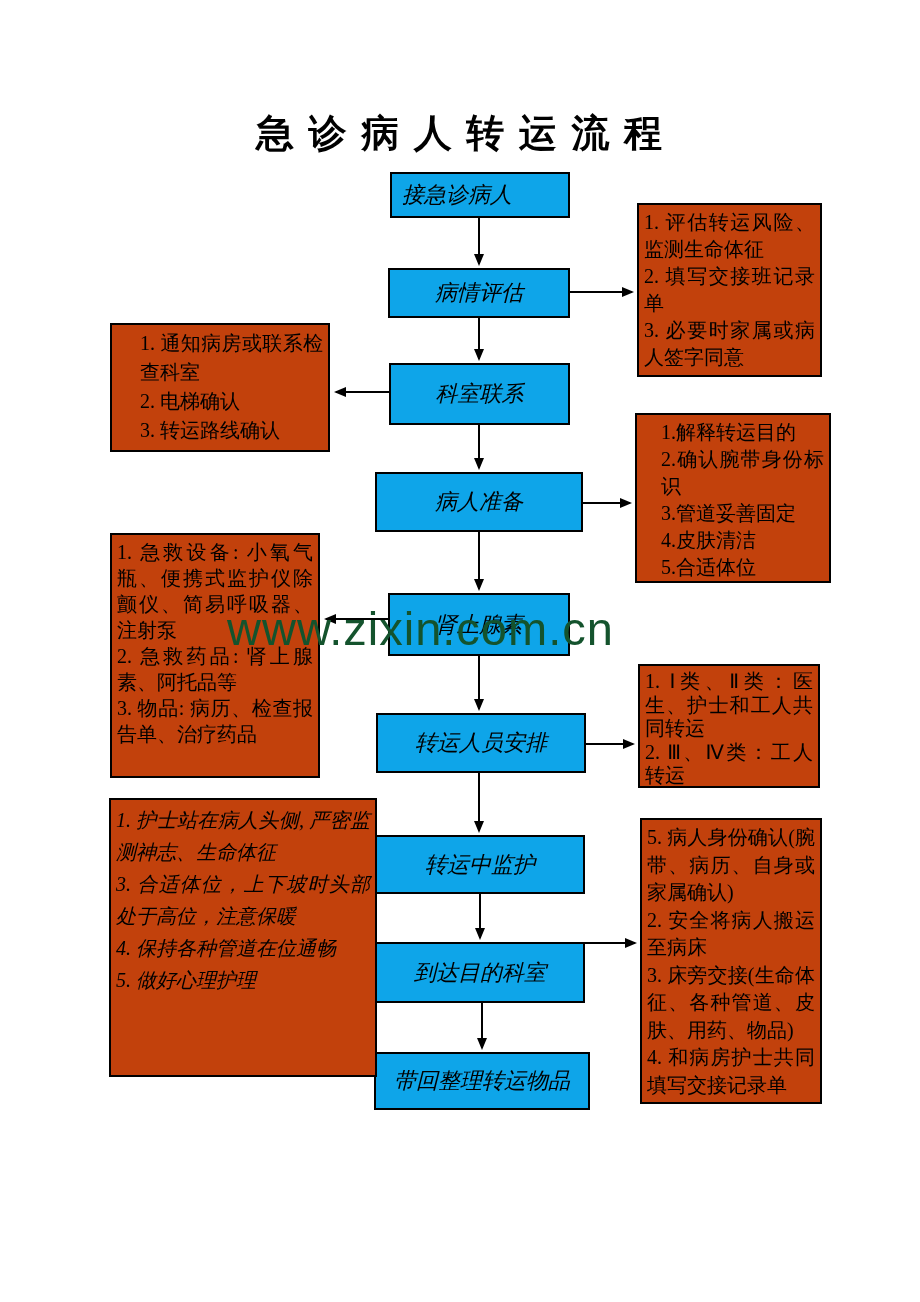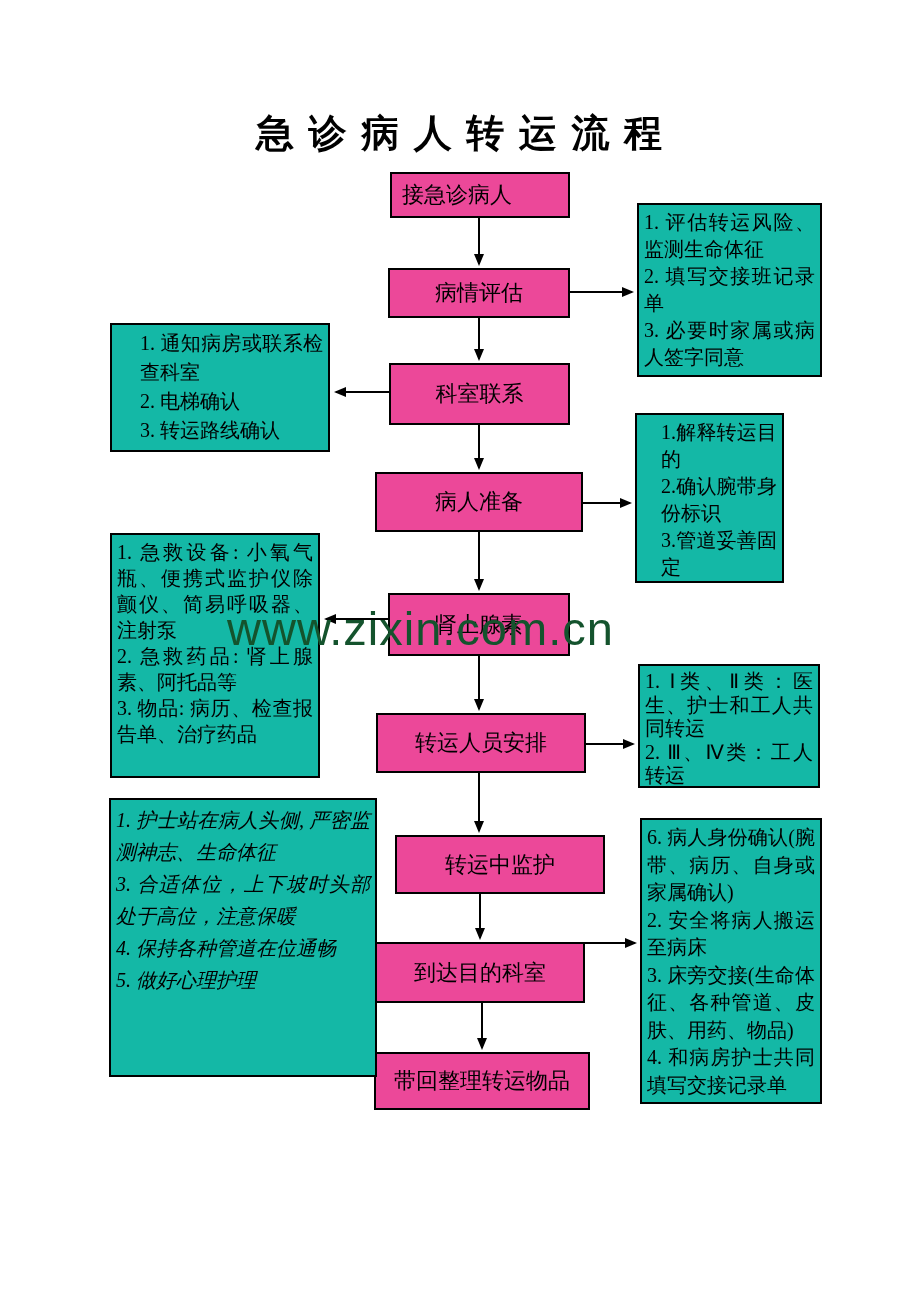--- a/index.html
+++ b/index.html
@@ -8,44 +8,44 @@
     position:relative; width:920px; height:1302px; background:#ffffff;
     font-family:"Liberation Serif", serif; color:#000; overflow:hidden;
   }
   .title {
     position:absolute; top:108px; left:0; width:920px; text-align:center;
     font-family:"Liberation Sans", sans-serif; font-weight:bold;
     font-size:38px; letter-spacing:2px; z-index:2;
   }
   svg.connectors { position:absolute; left:0; top:0; z-index:1; }
   .node {
-    position:absolute; border:2px solid #000; background:#ec4899; z-index:2;
+    position:absolute; border:2px solid #000; background:#0ea5e9; z-index:2;
     display:flex; align-items:center; justify-content:center;
-    font-size:22px; white-space:nowrap;
+    font-size:22px; white-space:nowrap;font-style:italic;
   }
   .n1 { left:390px; top:172px; width:180px; height:46px; justify-content:flex-start; padding-left:10px; }
   .n2 { left:388px; top:268px; width:182px; height:50px; }
   .n3 { left:389px; top:363px; width:181px; height:62px; }
   .n4 { left:375px; top:472px; width:208px; height:60px; }
   .n5 { left:388px; top:593px; width:182px; height:63px; }
   .n6 { left:376px; top:713px; width:210px; height:60px; }
-  .n7 { left:375px; top:835px; width:210px; height:59px;margin-left:20px; }
+  .n7 { left:375px; top:835px; width:210px; height:59px; }
   .n8 { left:375px; top:942px; width:210px; height:61px;text-align:right; }
   .n9 { left:374px; top:1052px; width:216px; height:58px; }
   .note {
-    position:absolute; border:2px solid #000; background:#14b8a6; z-index:2;
+    position:absolute; border:2px solid #000; background:#c2410c; z-index:2;
     font-size:20px; padding:4px 5px; text-align:justify;
     word-break:normal; overflow:hidden;
   }
   .note .it { display:block; }
   .l1 { left:110px; top:323px; width:220px; height:129px; line-height:29px;padding-left:28px; }
   .l2 { left:110px; top:533px; width:210px; height:245px; line-height:26px; }
   .l3 { left:109px; top:798px; width:268px; height:279px; line-height:32px;font-style:italic; }
   .r1 { left:637px; top:203px; width:185px; height:174px; line-height:27px; }
-  .r2 { left:635px; top:413px; width:149px; height:170px; line-height:27px;padding-left:24px; }
+  .r2 { left:635px; top:413px; width:196px; height:170px; line-height:27px;padding-left:24px; }
   .r3 { left:638px; top:664px; width:182px; height:124px; line-height:23.5px; }
   .r4 { left:640px; top:818px; width:182px; height:286px; line-height:27.5px; }
   .watermark {
     position:absolute; left:227px; top:601px; z-index:10;
     font-family:"Liberation Sans", sans-serif; font-size:47px;
     color:#14532d; letter-spacing:1px; pointer-events:none; white-space:nowrap;
   }
 </style>
 </head>
 <body>
@@ -116,21 +116,21 @@
       <div class="it">1. Ⅰ类、Ⅱ类：医生、护士和工人共同转运</div>
       <div class="it">2. Ⅲ、Ⅳ类：工人转运</div>
     </div>
   <div class="note l3">
       <div class="it">1. 护士站在病人头侧, 严密监测神志、生命体征</div>
       <div class="it">3. 合适体位，上下坡时头部处于高位，注意保暖</div>
       <div class="it">4. 保持各种管道在位通畅</div>
       <div class="it">5. 做好心理护理</div>
     </div>
   <div class="note r4">
-      <div class="it">6. 病人身份确认(腕带、病历、自身或家属确认)</div>
+      <div class="it">5. 病人身份确认(腕带、病历、自身或家属确认)</div>
       <div class="it">2. 安全将病人搬运至病床</div>
       <div class="it">3. 床旁交接(生命体征、各种管道、皮肤、用药、物品)</div>
       <div class="it">4. 和病房护士共同填写交接记录单</div>
     </div>
 
   <div class="watermark">www.zixin.com.cn</div>
 
 </div>
 
 </body></html>

